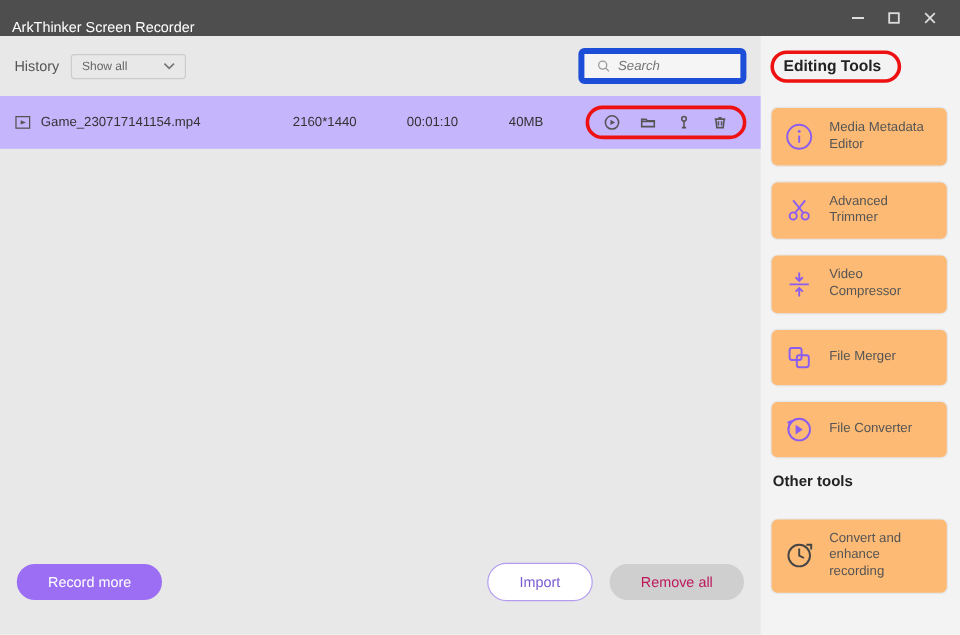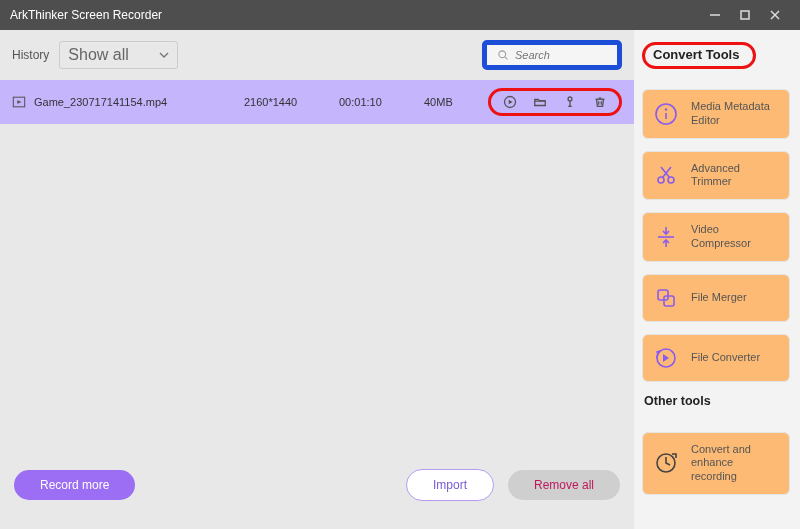--- a/index.html
+++ b/index.html
@@ -1,34 +1,34 @@
 <!DOCTYPE html>
 <html><head>
 <meta charset="utf-8">
 <style>
   * { box-sizing: border-box; margin: 0; padding: 0; font-family: -apple-system, BlinkMacSystemFont, "Segoe UI", Arial, sans-serif; }
   body { width: 800px; height: 529px; background: #f3f3f3; overflow: hidden; }
 
   
-  .titlebar { height: 30px; background: #4e4e4e; color: #fff; display: flex; align-items: center; padding: 0 10px; }
+  .titlebar { height: 30px; background: #4e4e4e; color: #fff; display: flex; align-items: flex-end; padding: 0 10px; }
   .titlebar-title { font-size: 12px; }
   .titlebar-spacer { flex: 1; }
   .titlebar-btn { width: 30px; text-align: center; font-size: 14px; line-height: 30px; color: #ddd; }
   .titlebar-btn svg { width: 14px; height: 14px; display: block; margin: 8px auto; }
   .win-stroke { stroke: #ddd; stroke-width: 1.5; fill: none; }
 
   
   .app { display: flex; height: calc(529px - 30px); }
 
   
   .main { flex: 1; display: flex; flex-direction: column; background: #e8e8e8; position: relative; }
 
   .topbar { display: flex; align-items: center; padding: 10px 12px 8px; gap: 10px; }
   .history-label { font-size: 12px; color: #555; }
-  .history-select { display: flex; align-items: center; gap: 30px; border: 1px solid #ccc; background: #fff0; padding: 4px 8px; border-radius: 3px; font-size: 16px; color: #666; }
+  .history-select { display: flex; align-items: center; gap: 30px; border: 1px solid #ccc; background: #fff0; padding: 4px 8px; border-radius: 3px; font-size: 10px; color: #666; }
   .history-select svg { width: 10px; height: 10px; }
 
   .search { display: flex; align-items: center; gap: 6px; min-width: 140px; border: 5px solid #1d4ed8; border-radius: 5px; padding: 4px 10px; background: #f5f5f5; }
   .search input { border: none; background: transparent; outline: none; font-size: 11px; font-style: italic; color: #999; width: 90px; }
   .search svg { width: 12px; height: 12px; }
 
   .row { display: flex; align-items: center; background: #c4b5fd; color: #333; font-size: 11px; padding: 8px 12px; margin-top: 2px; }
   .row .icon-vid { width: 14px; height: 14px; margin-right: 8px; }
   .cell-name { width: 210px; }
   .cell-res  { width: 95px; }
@@ -137,21 +137,21 @@
 
     <div class="bottombar">
       <button class="btn btn-primary">Record more</button>
       <div class="spacer"></div>
       <button class="btn btn-outline">Import</button>
       <button class="btn btn-gray">Remove all</button>
     </div>
   </div>
 
   <div class="side">
-    <div class="side-heading">Convert Tools</div>
+    <div class="side-heading">Editing Tools</div>
 
     <div class="tool">
       <svg viewBox="0 0 26 26">
           <circle cx="13" cy="13" r="10" class="purple-stroke"></circle>
           <circle cx="13" cy="8.5" r="1.2" fill="#8a5cf0"></circle>
           <line x1="13" y1="12" x2="13" y2="18" class="purple-stroke"></line>
         </svg>
       <span class="tool-label">Media Metadata Editor</span>
     </div>
 

